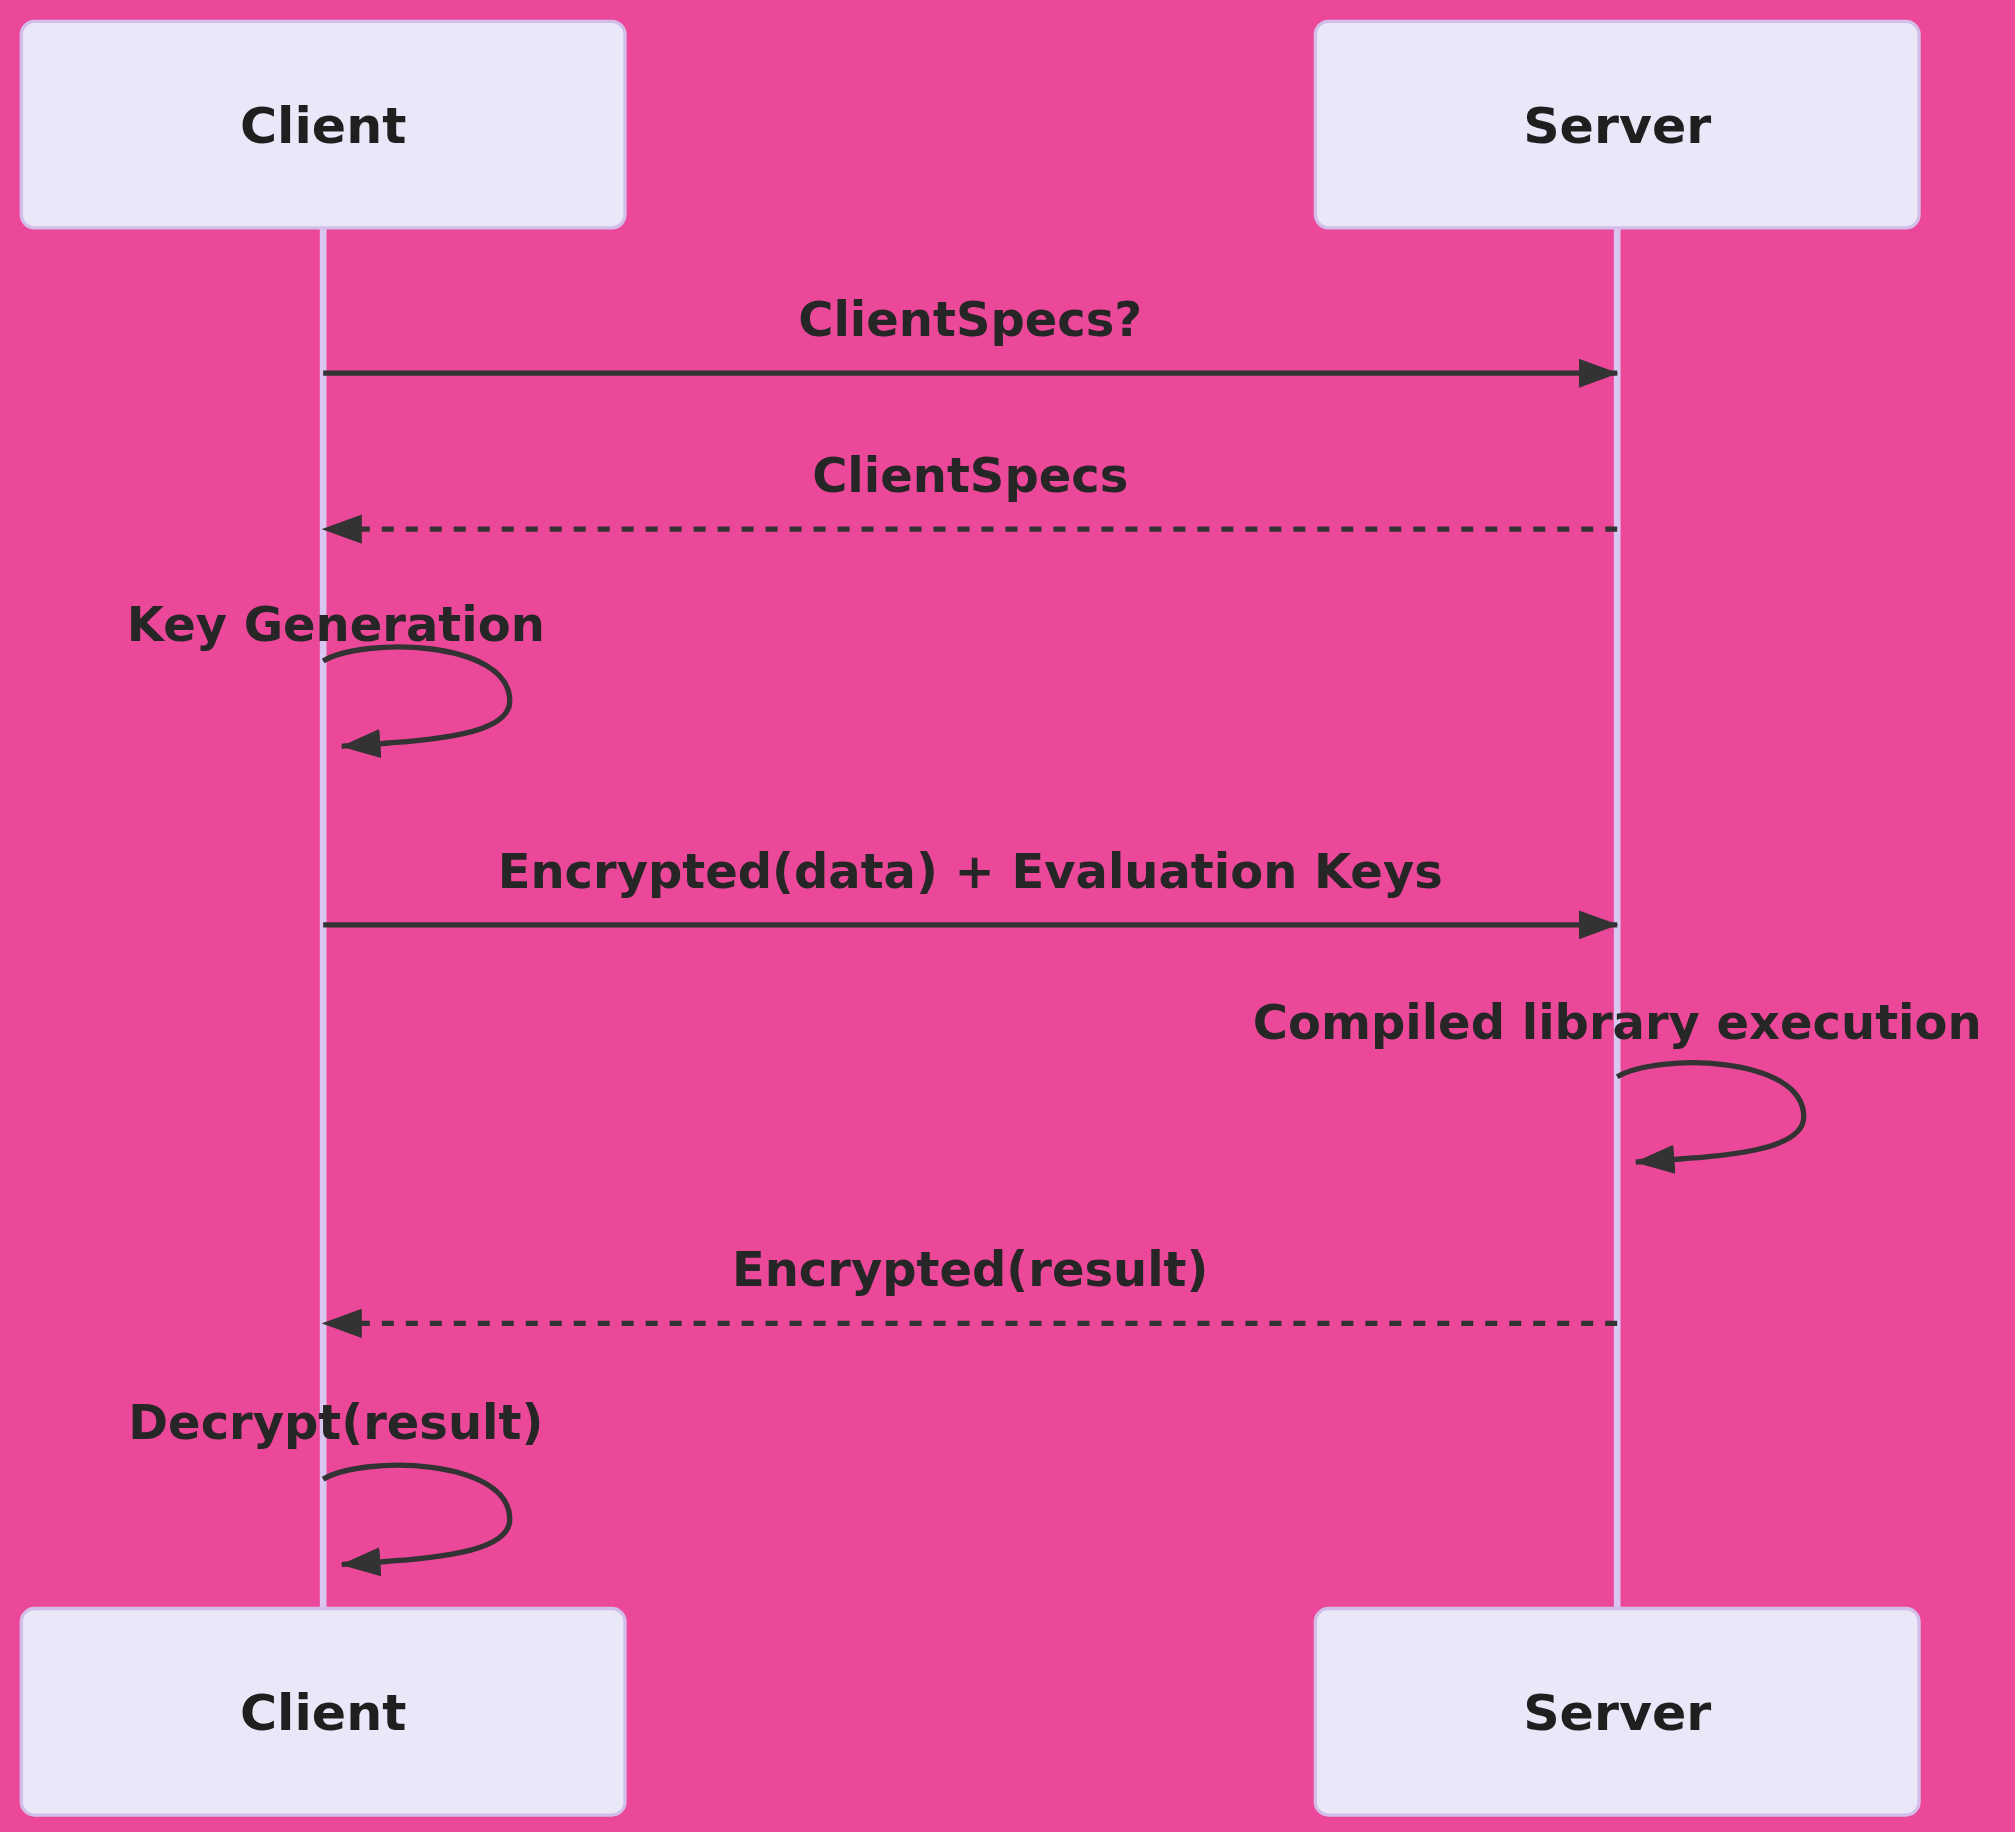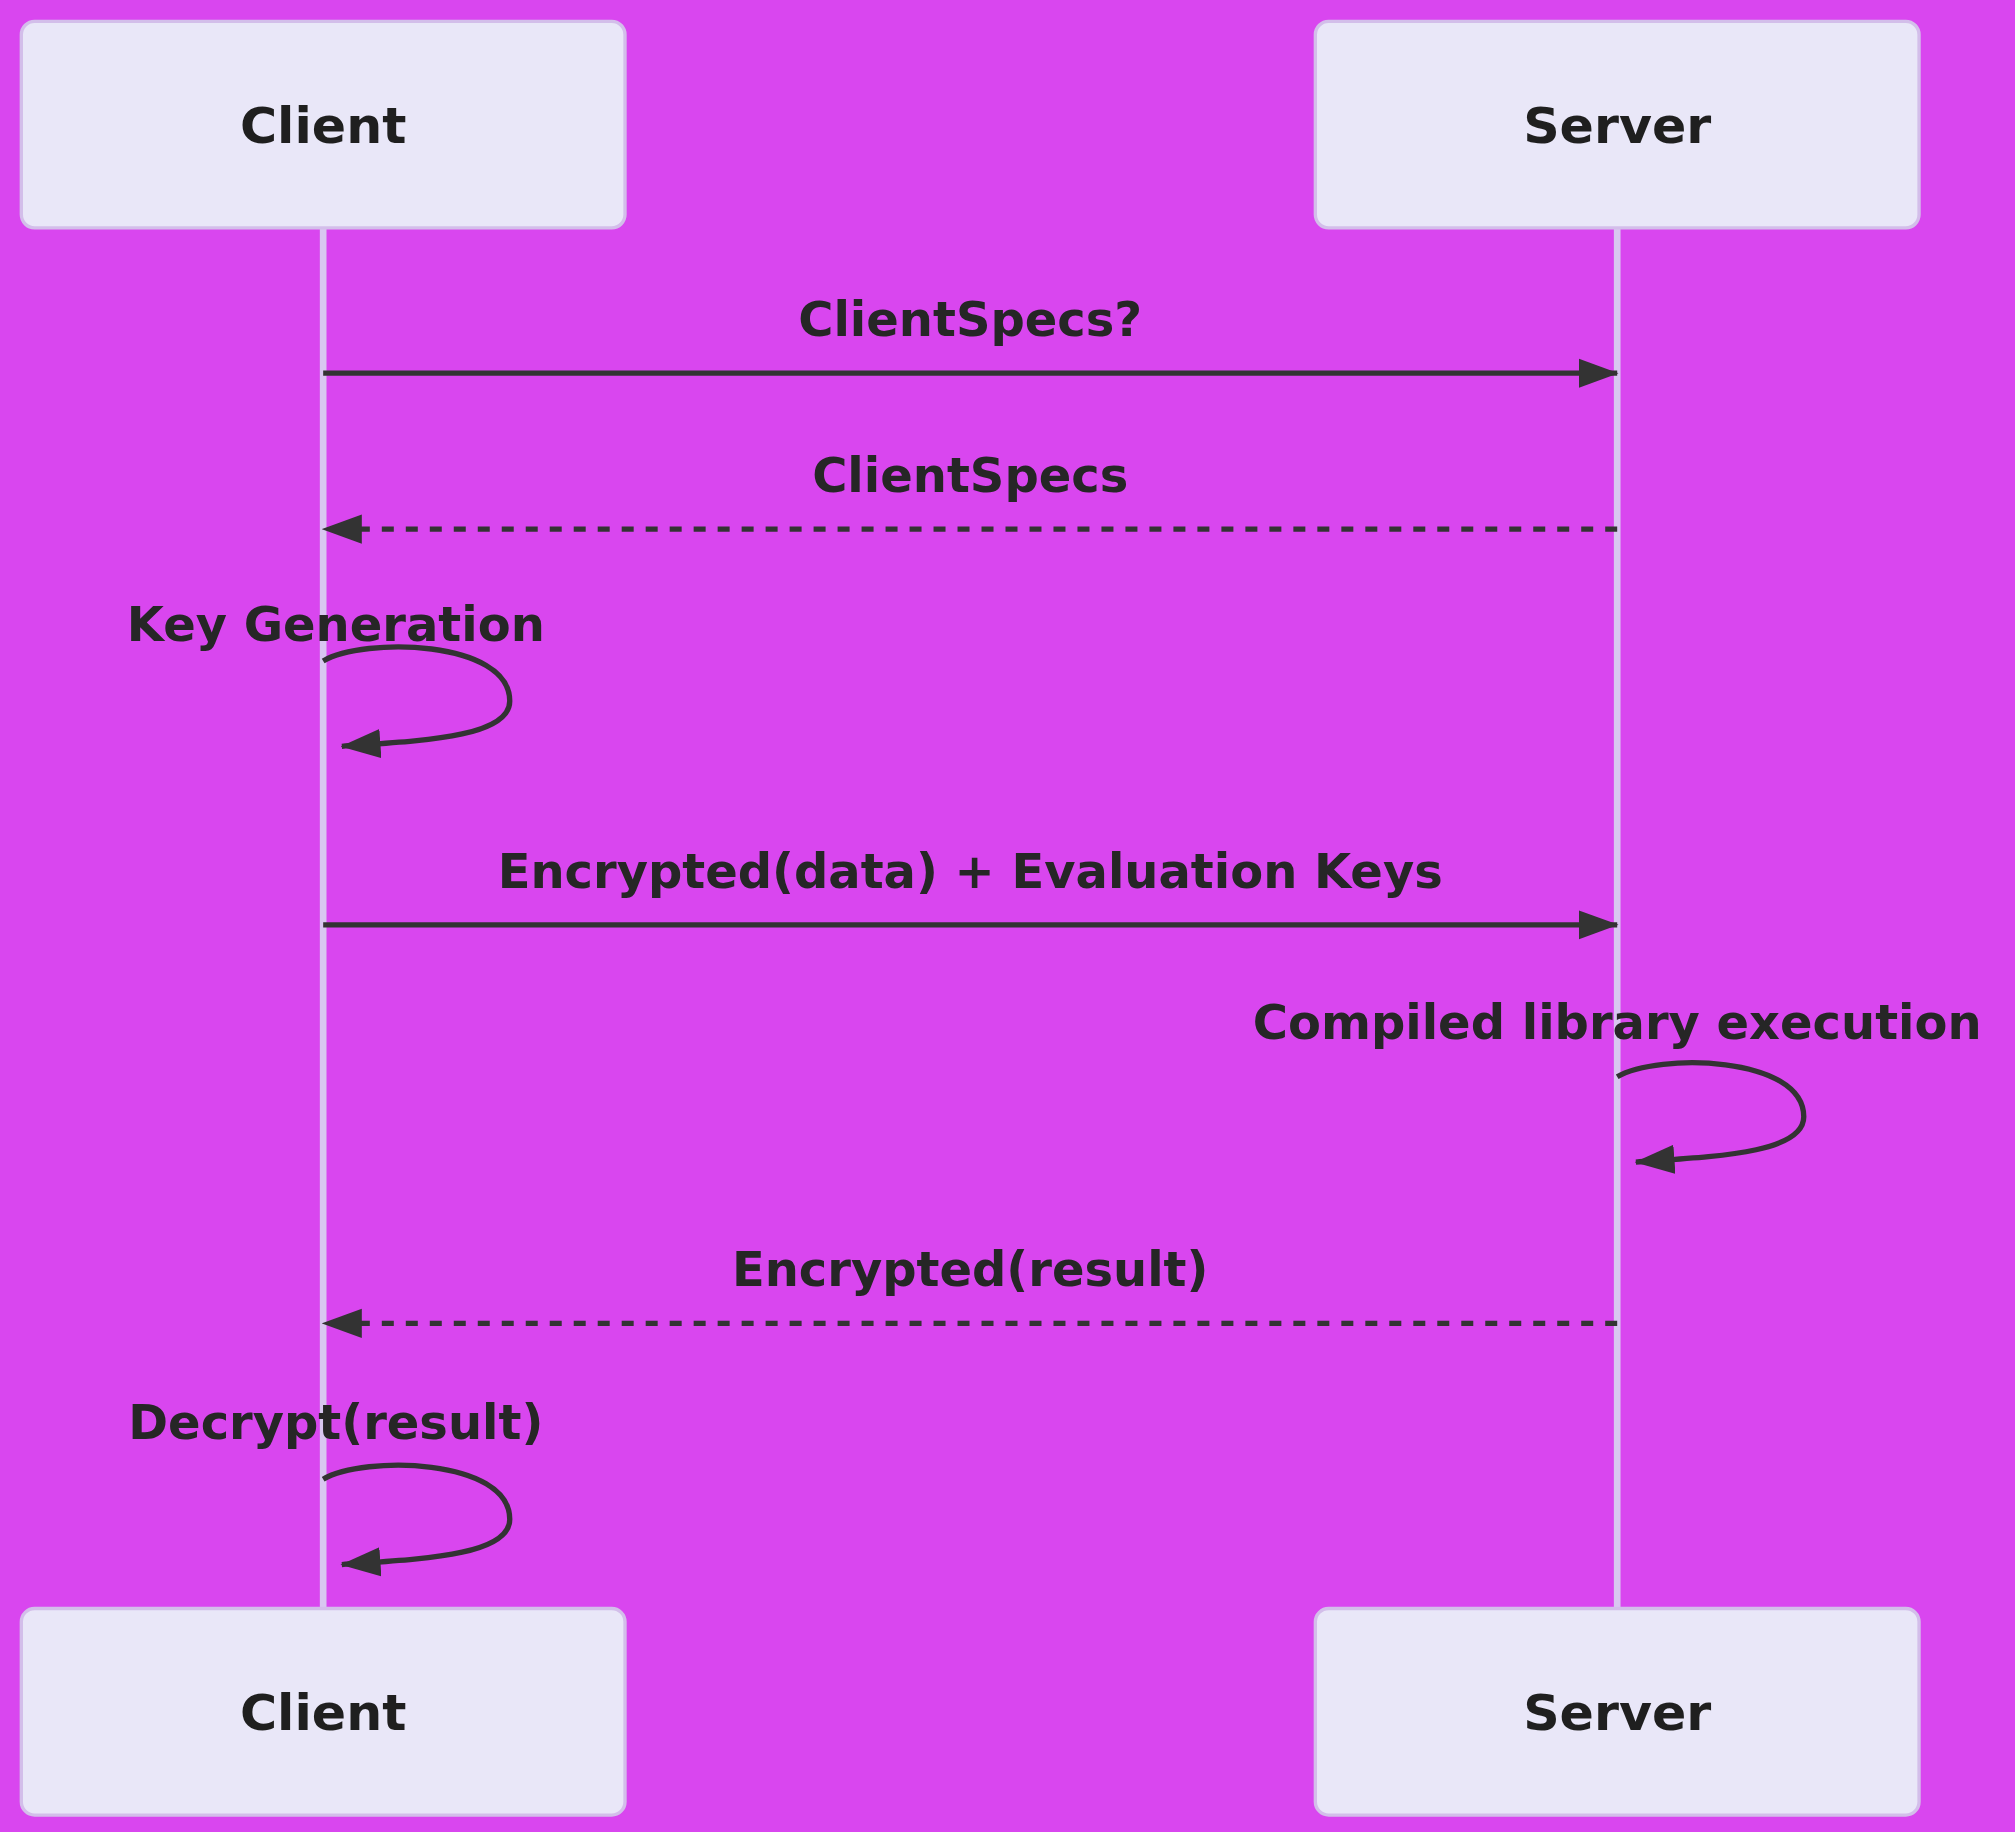--- a/index.html
+++ b/index.html
@@ -2,21 +2,21 @@
 <html style="font-size:10.7px"><head>
 <meta charset="utf-8">
 <style>
   html, body {
     margin: 0;
     padding: 0;
     background: #ffffff;
   }
   .diagram-wrap {
     width: 100%;
-    background: #d946ef;
+    background: #ec4899;
   }
   svg {
     display: block;
     width: 100%;
     height: auto;
     font-family: "DejaVu Sans", "Liberation Sans", sans-serif;
   }
   .actor-box {
     fill: #e9e7f8;
     stroke: #d3beea;

